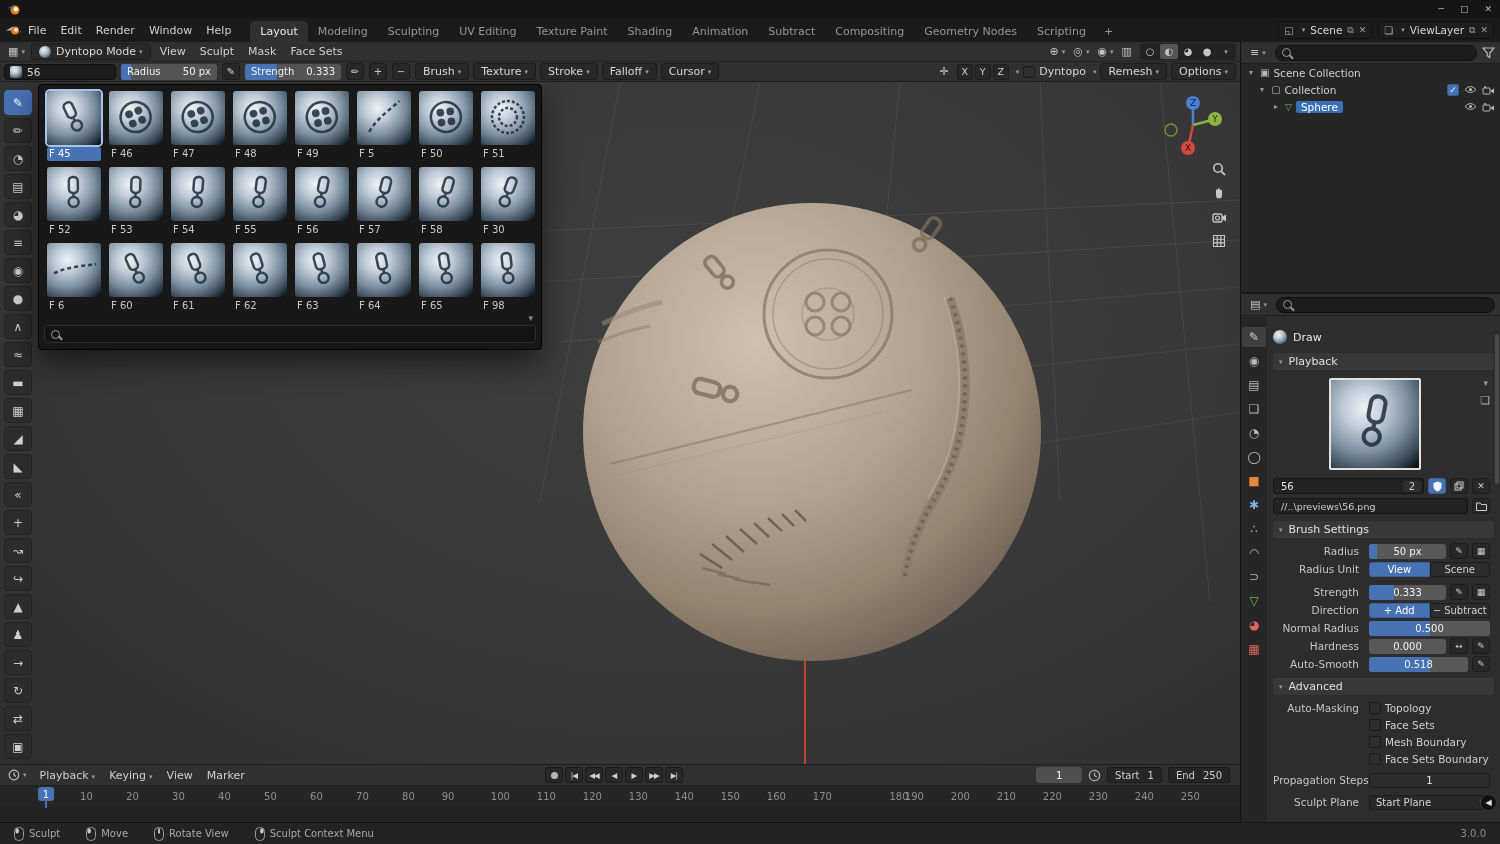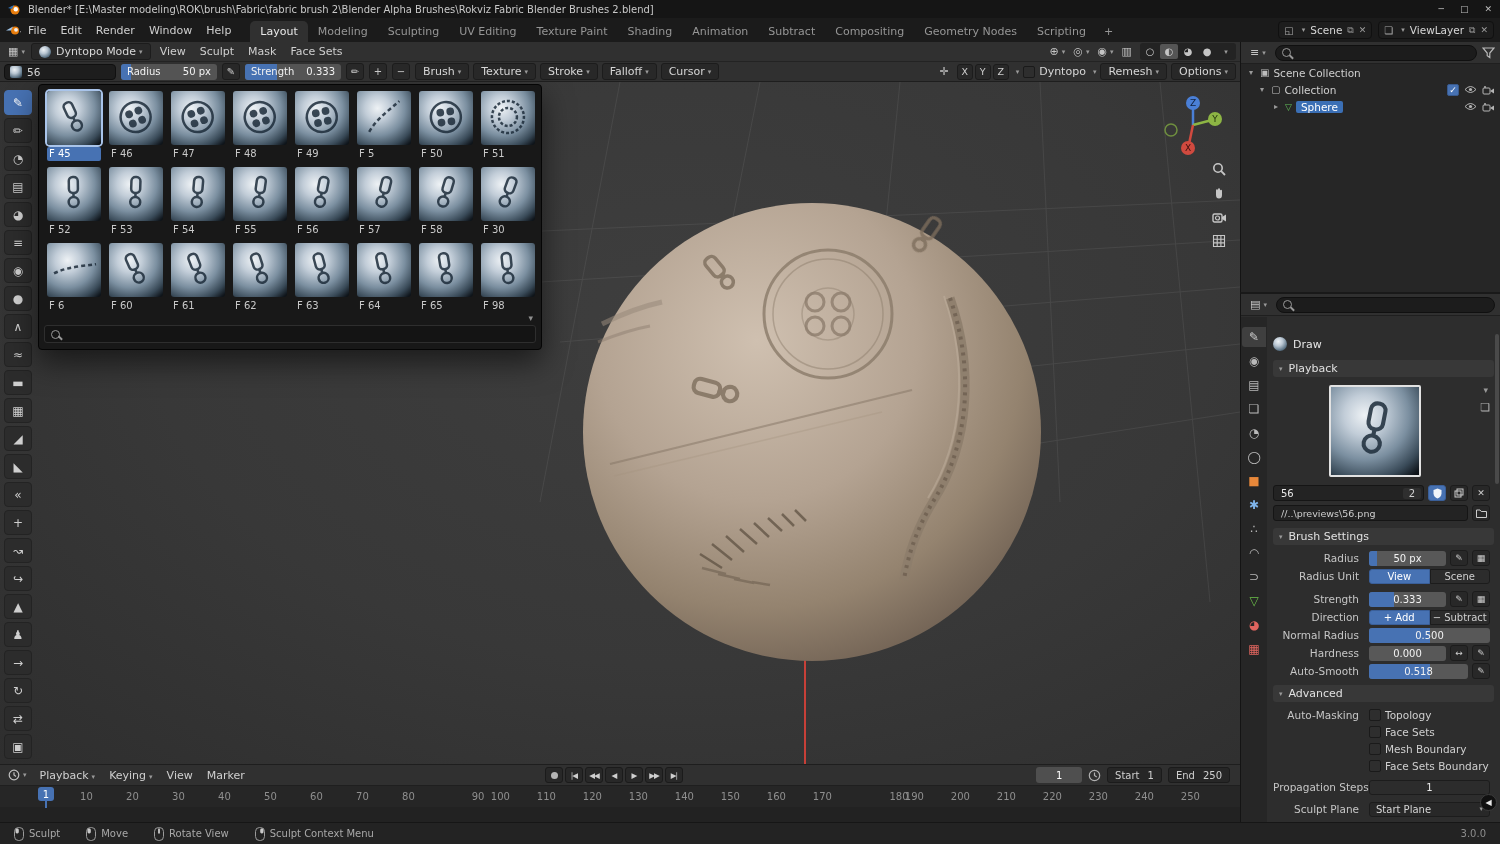--- a/index.html
+++ b/index.html
@@ -82,21 +82,21 @@
 .search{flex:1;height:16px;background:#1c1c1c;border:1px solid #101010;border-radius:8px;display:flex;align-items:center;padding:0 6px;gap:5px}
 .search input{background:transparent;border:none;outline:none;color:#ddd;font:inherit;width:100%}
 .orow{height:17px;display:flex;align-items:center;gap:4px;padding:0 5px;color:#cfcfcf;font-size:10.5px}
 .orow .right{margin-left:auto;display:flex;align-items:center;gap:5px}
 .sel-pill{background:#3b6fb5;color:#fff;border-radius:2px;padding:0 5px}
 .exp{color:#9a9a9a;font-size:8px;width:10px;text-align:center}
 #props{position:absolute;left:1240px;top:292px;width:260px;height:530px;background:#2d2d2d;border-left:1px solid #141414;border-top:2px solid #191919}
 #props-tabs{position:absolute;left:0;top:23px;width:26px;bottom:0;background:#262626;display:flex;flex-direction:column;align-items:center;gap:4px;padding-top:10px}
 .ptab{width:24px;height:20px;border-radius:3px 0 0 3px;display:flex;align-items:center;justify-content:center;font-size:12px}
 .ptab.active{background:#3f3f3f}
-#props-main{position:absolute;left:26px;top:23px;right:0;bottom:0;padding:16px 6px;overflow:hidden}
+#props-main{position:absolute;left:26px;top:23px;right:0;bottom:0;padding:9px 6px;overflow:hidden}
 .brandrow{display:flex;align-items:center;gap:6px;height:22px;color:#e6e6e6}
 .sect{height:17px;display:flex;align-items:center;gap:6px;background:#383838;border-radius:3px;padding:0 6px;color:#e0e0e0;margin:5px 0 4px}
 .prow{display:flex;align-items:center;height:18px;gap:4px;padding-right:4px}
 .plabel{width:92px;flex:none;text-align:right;padding-right:6px;color:#c6c6c6;font-size:10.5px;white-space:nowrap}
 .pslider{position:relative;flex:1;height:15px;background:#585858;border-radius:3px;overflow:hidden;color:#f2f2f2;font-size:10px;display:flex;align-items:center;justify-content:center}
 .pslider .fill{position:absolute;left:0;top:0;bottom:0;background:#4772b3}
 .pslider span{position:relative}
 .pnum{flex:1;height:15px;background:#2c2c2c;border:1px solid #1c1c1c;border-radius:3px;display:flex;align-items:center;justify-content:center;font-size:10px;color:#e8e8e8}
 .pdd{flex:1;height:15px;background:#282828;border:1px solid #1c1c1c;border-radius:3px;display:flex;align-items:center;padding:0 6px;font-size:10px}
 .pdd .chev{margin-left:auto}
@@ -127,21 +127,20 @@
 <body>
 
 <div id="app">
 
   <div id="titlebar">
     <svg width="12" height="12" viewBox="0 0 12 12">
         <circle cx="7" cy="7" r="4.5" fill="#e87d0d"></circle>
         <circle cx="7.8" cy="6.2" r="2.2" fill="#fff"></circle>
         <path d="M0 5 L6 2 L4 6z" fill="#2f6fb3"></path>
       </svg>
-    <span>Blender* [E:\Master modeling\ROK\brush\Fabric\fabric brush 2\Blender Alpha Brushes\Rokviz Fabric Blender Brushes 2.blend]</span>
     <div id="win-controls">
       <span>─</span>
       <span>□</span>
       <span>✕</span>
     </div>
   </div>
 
   <div id="menubar">
     <svg width="15" height="11" viewBox="0 0 15 11">
         <circle cx="9" cy="5.5" r="4" fill="#e87d0d"></circle>
@@ -807,21 +806,21 @@
     <div id="tl-ruler">
       <div id="ruler-nums">
           <span class="ruler-num" style="left:86.4px">10</span>
           <span class="ruler-num" style="left:132.39999999999998px">20</span>
           <span class="ruler-num" style="left:178.39999999999998px">30</span>
           <span class="ruler-num" style="left:224.39999999999998px">40</span>
           <span class="ruler-num" style="left:270.4px">50</span>
           <span class="ruler-num" style="left:316.4px">60</span>
           <span class="ruler-num" style="left:362.4px">70</span>
           <span class="ruler-num" style="left:408.4px">80</span>
-          <span class="ruler-num" style="left:478px">90</span>
+          <span class="ruler-num" style="left:448px">90</span>
           <span class="ruler-num" style="left:500.4px">100</span>
           <span class="ruler-num" style="left:546.4px">110</span>
           <span class="ruler-num" style="left:592.4px">120</span>
           <span class="ruler-num" style="left:638.4px">130</span>
           <span class="ruler-num" style="left:684.4px">140</span>
           <span class="ruler-num" style="left:730.4px">150</span>
           <span class="ruler-num" style="left:776.4px">160</span>
           <span class="ruler-num" style="left:822.4px">170</span>
           <span class="ruler-num" style="left:899px">180</span>
           <span class="ruler-num" style="left:914.4px">190</span>

